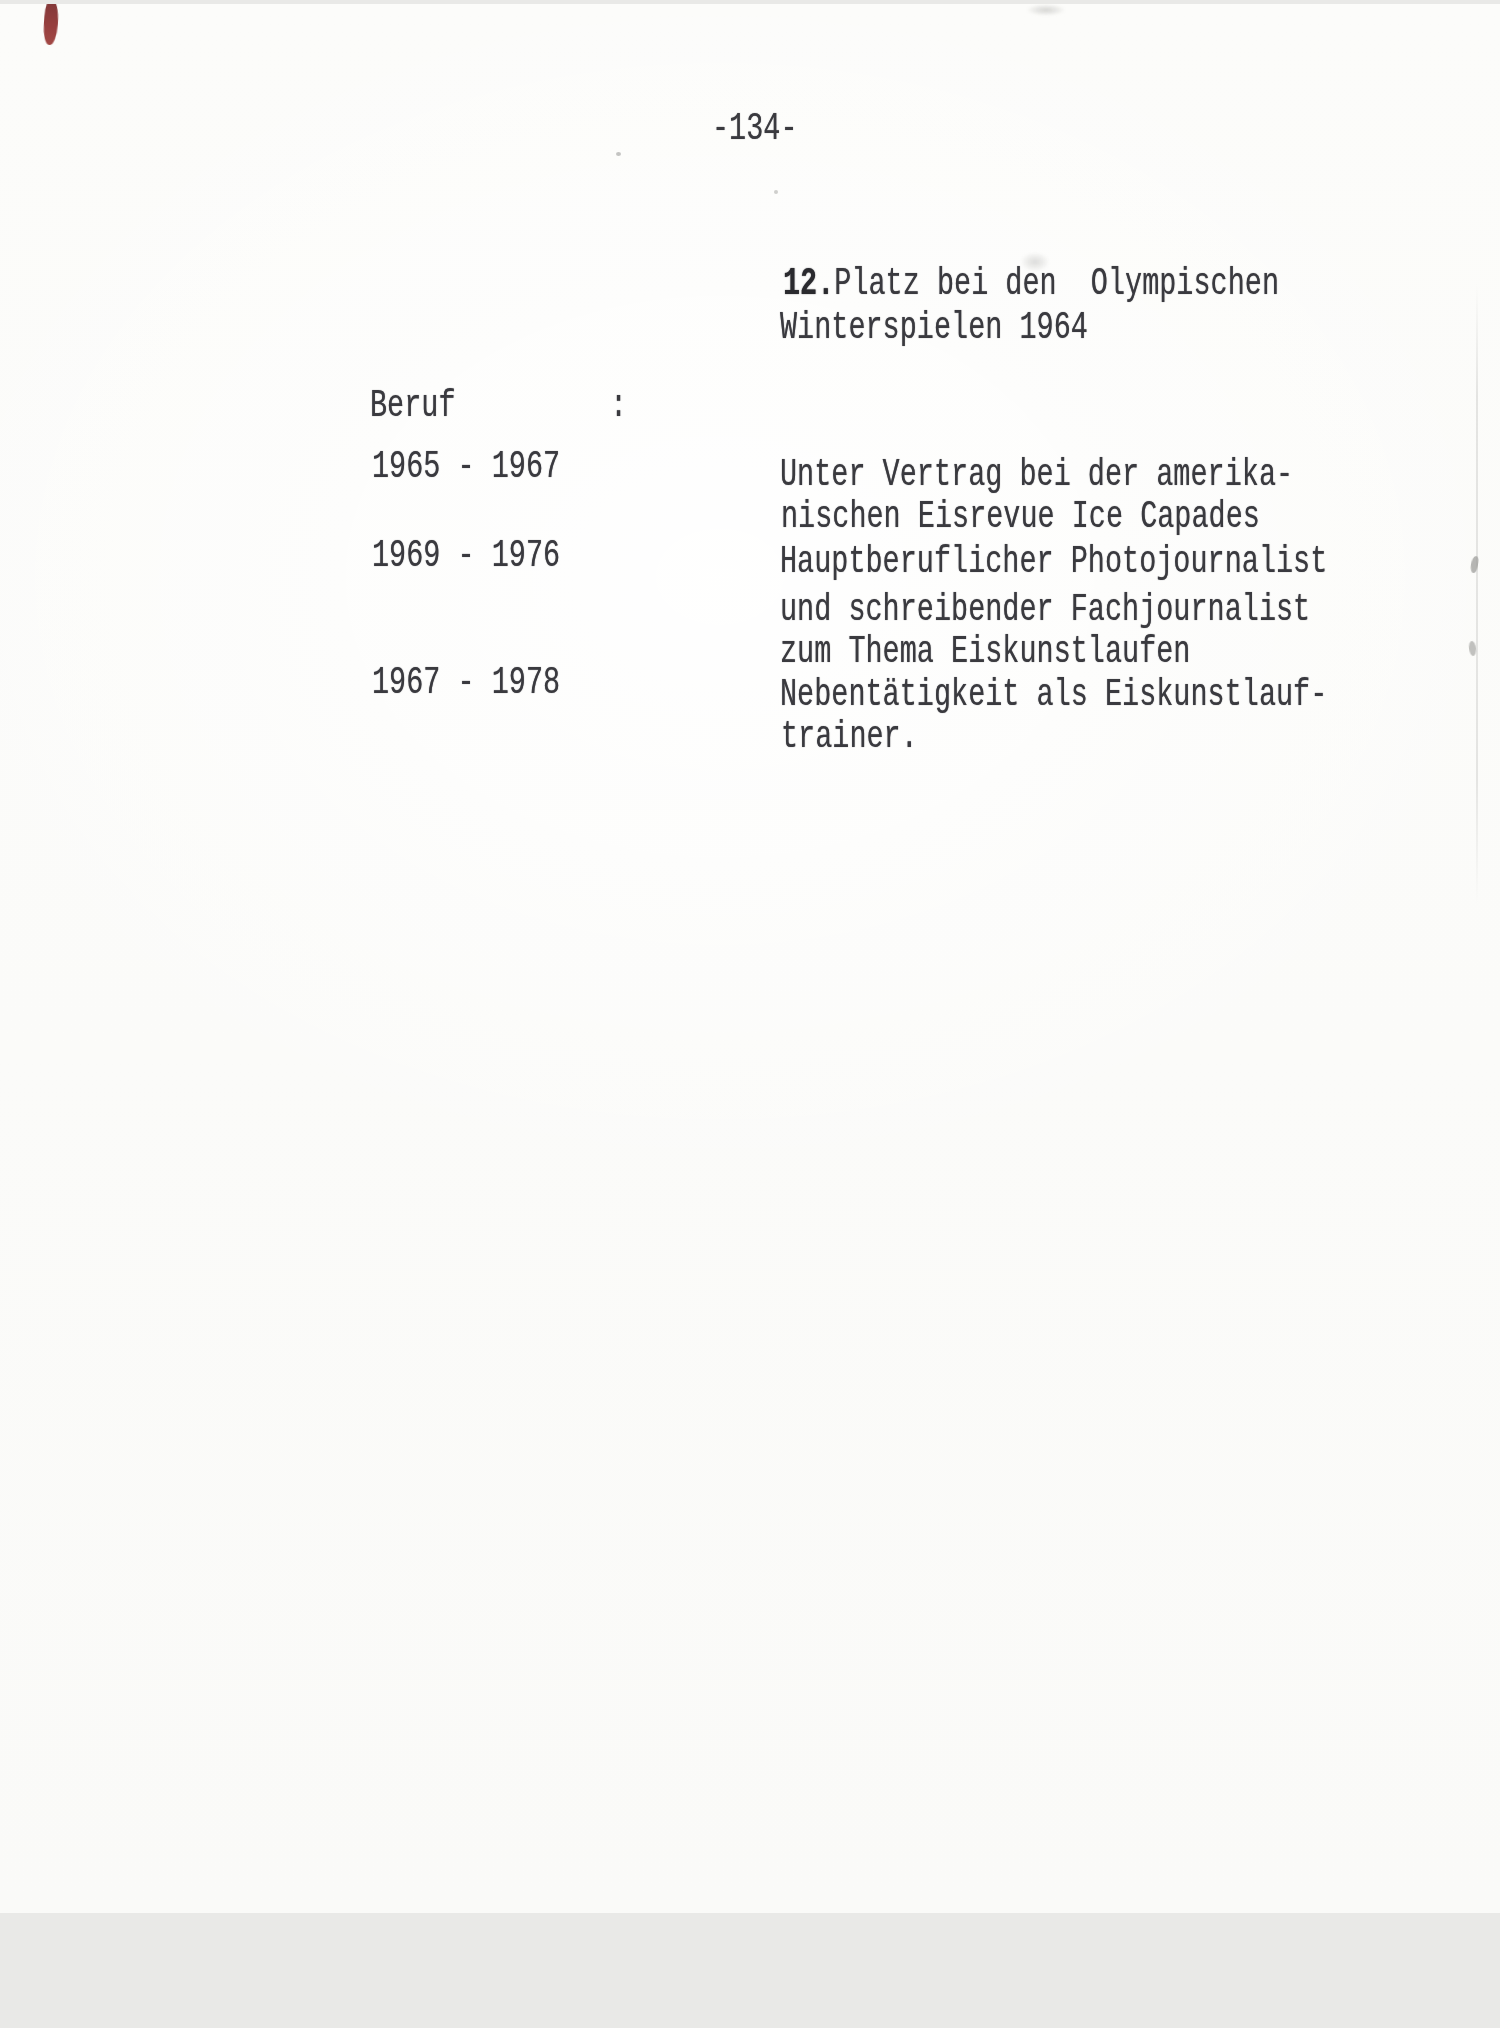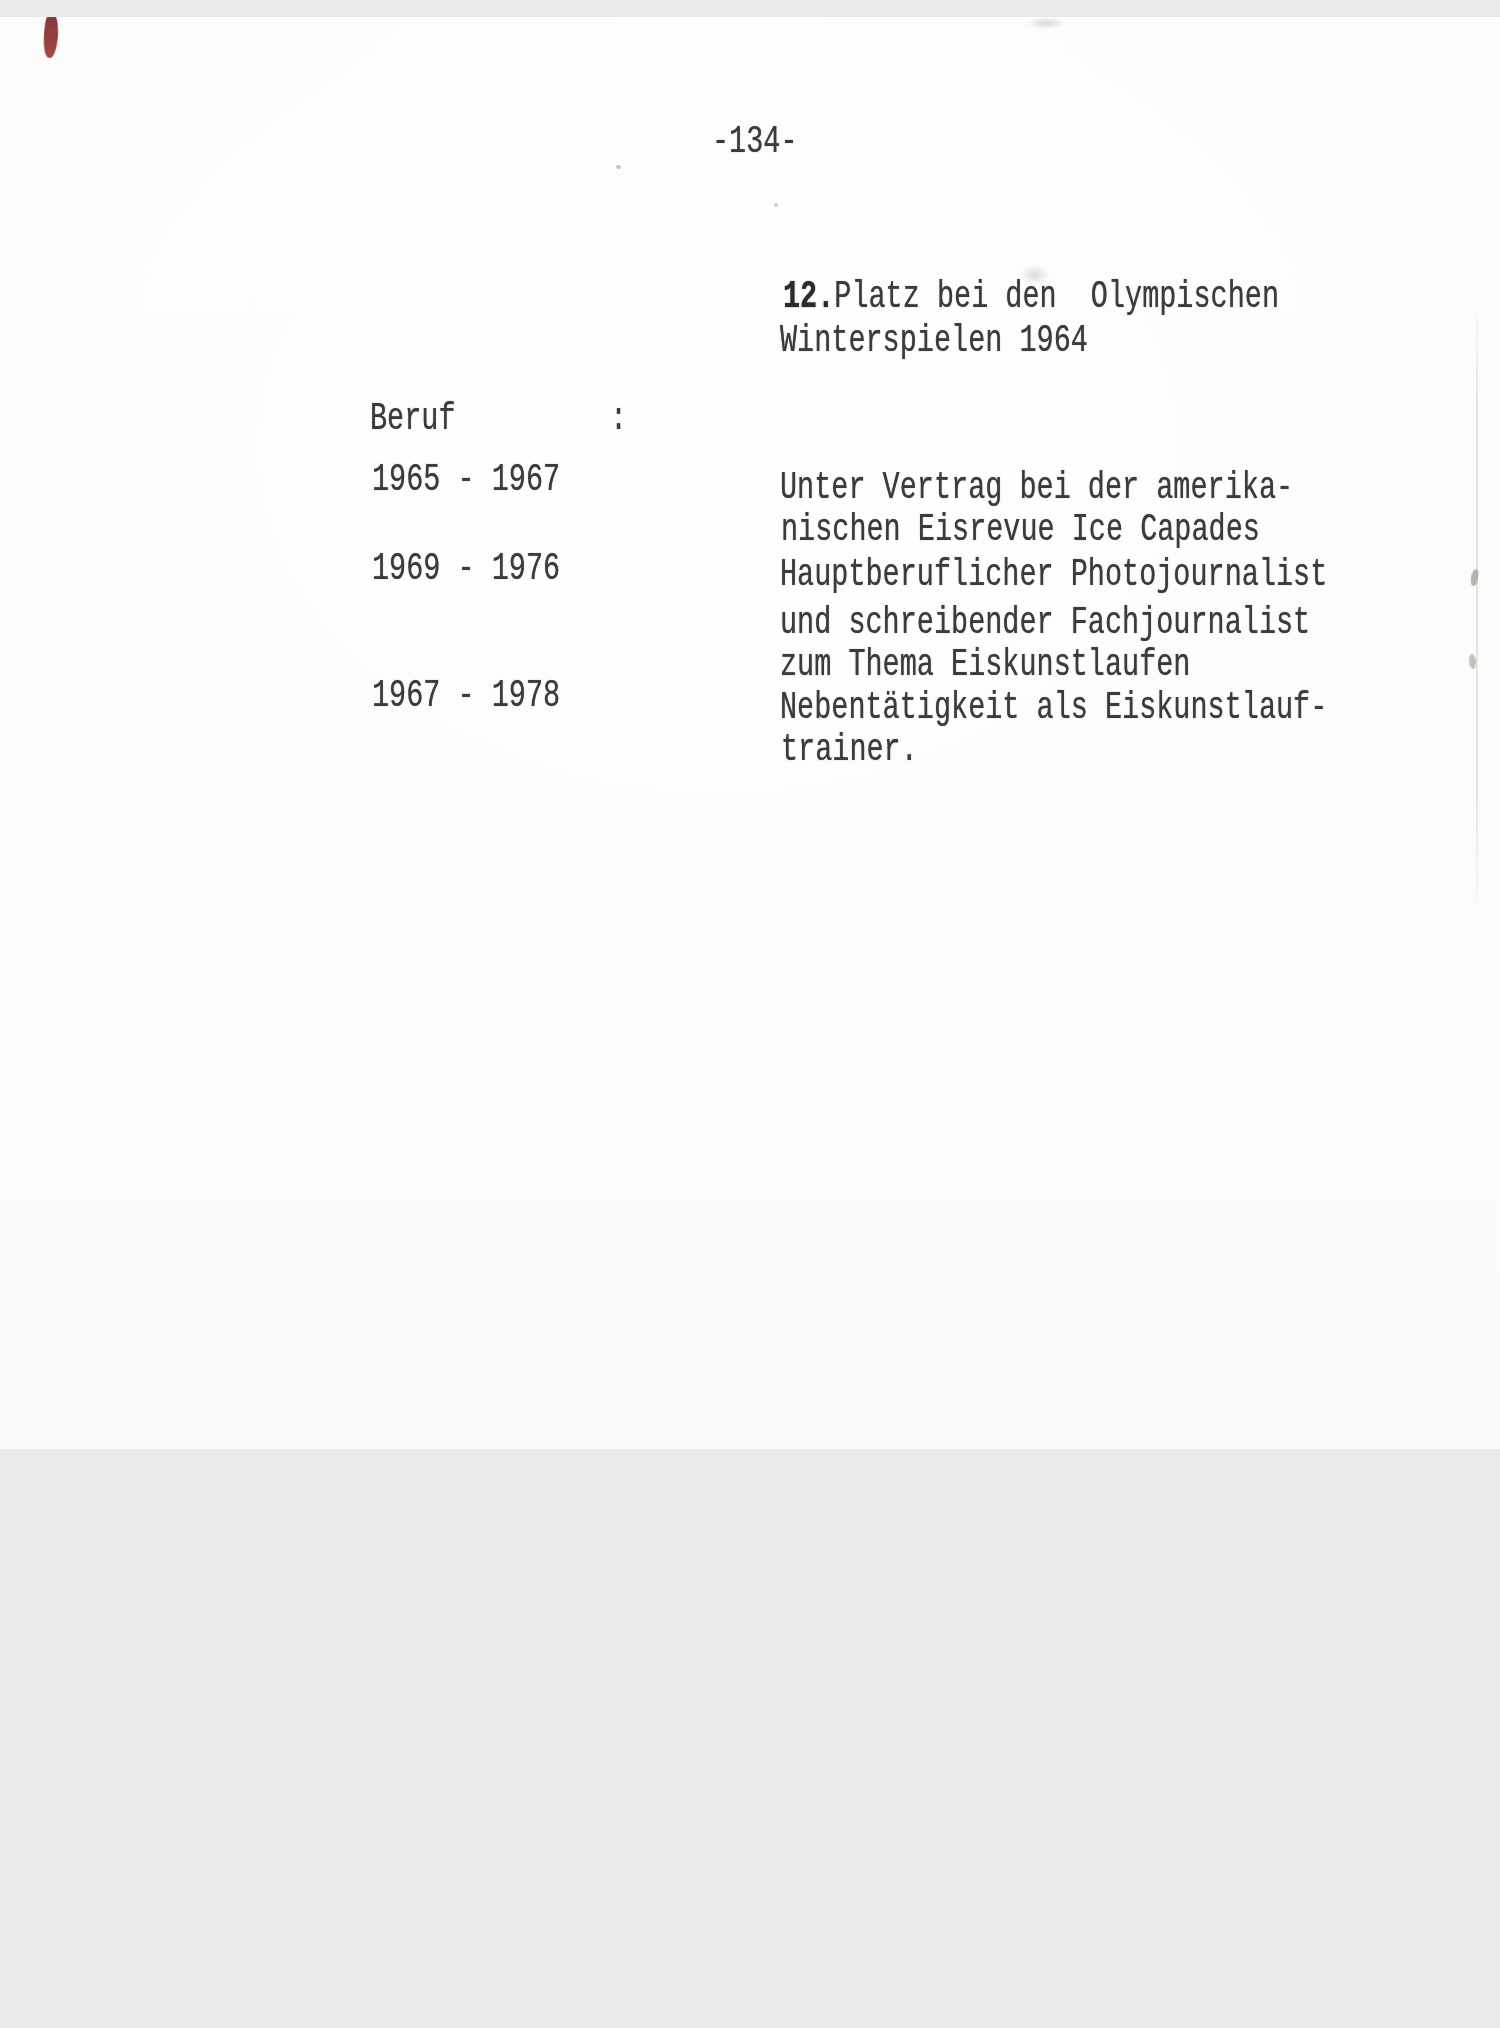--- a/index.html
+++ b/index.html
@@ -3,22 +3,22 @@
 <meta charset="utf-8">
 <style>
   html, body {
     margin: 0;
     padding: 0;
     background: #e9e9e7;
   }
   .page {
     position: relative;
     width: 1500px;
-    height: 1432px;
-    margin: 17px auto;
+    height: 1909px;
+    margin: 4px auto;
     background:
       radial-gradient(ellipse 1200px 900px at 48% 30%, rgba(255,255,255,0.9), rgba(255,255,255,0) 70%),
       linear-gradient(to bottom, #fcfcfa 0%, #fbfbf9 55%, #fafaf8 100%);
     overflow: hidden;
     font-family: "Liberation Mono", "DejaVu Sans Mono", monospace;
   }
   
   .tw {
     position: absolute;
     font-size: 38px;

